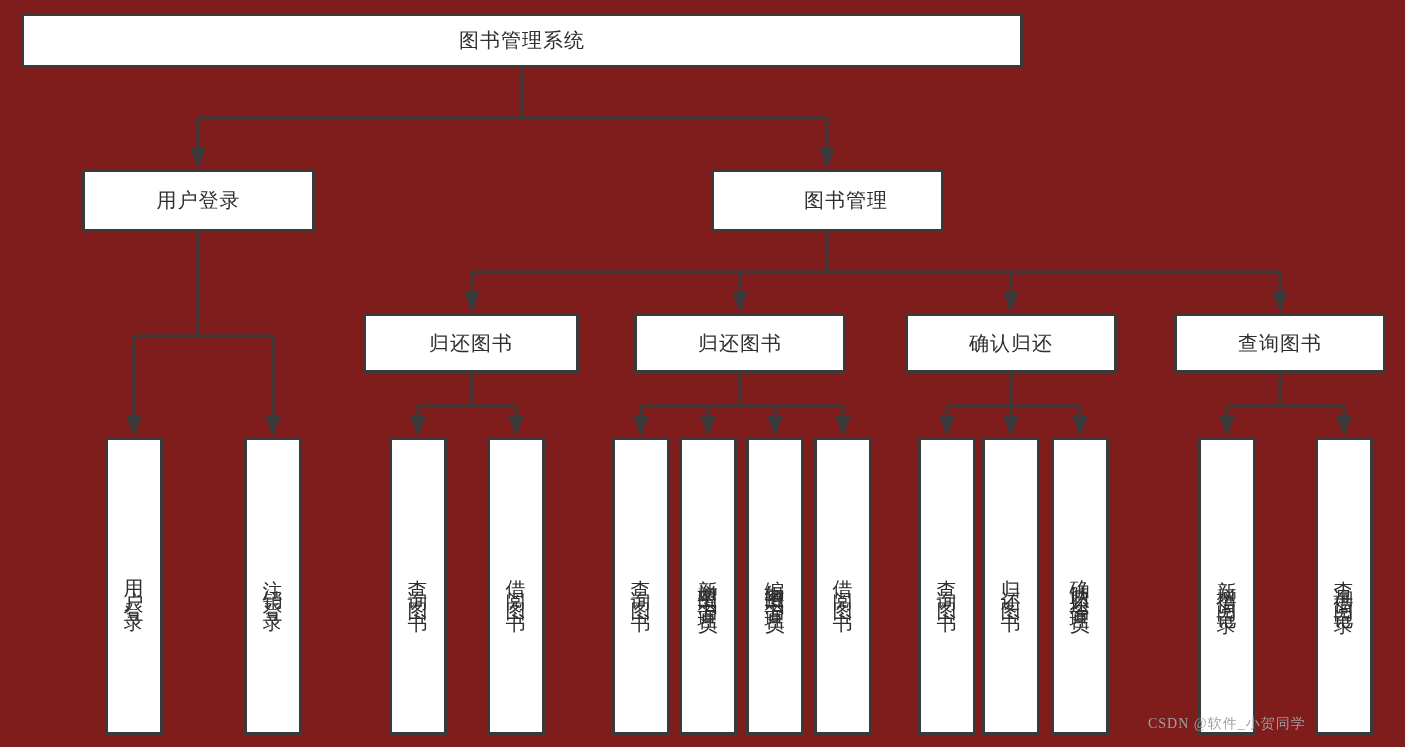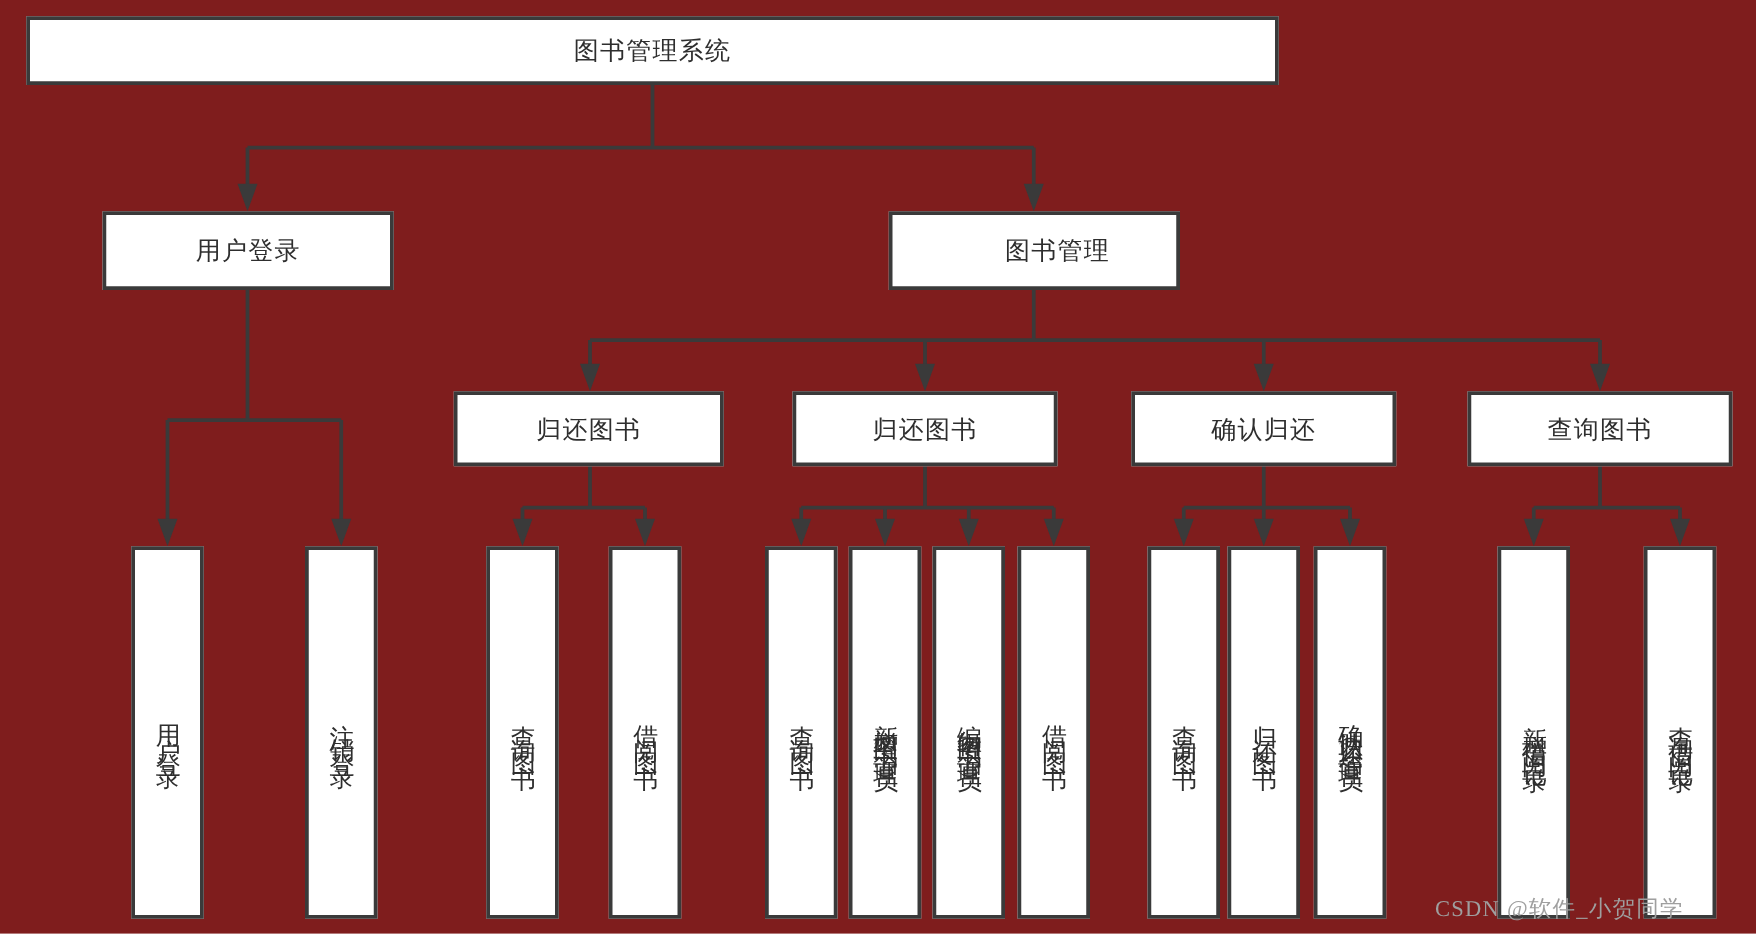--- a/index.html
+++ b/index.html
@@ -44,21 +44,21 @@
     left: 0; top: 0;
     width: 1405px; height: 747px;
     pointer-events: none;
   }
   #connector-svg path { stroke: #3a3a3a; stroke-width: 3; fill: none; }
   #connector-svg polygon { fill: #3a3a3a; stroke: none; }
   .watermark {
     position: absolute;
     left: 1148px;
     top: 715px;
-    font-size: 18px;
+    font-size: 14px;
     color: #9f9f9f;
     letter-spacing: 1px;
     white-space: nowrap;
   }
 </style>
 </head>
 <body>
 
 <div id="canvas">
 

